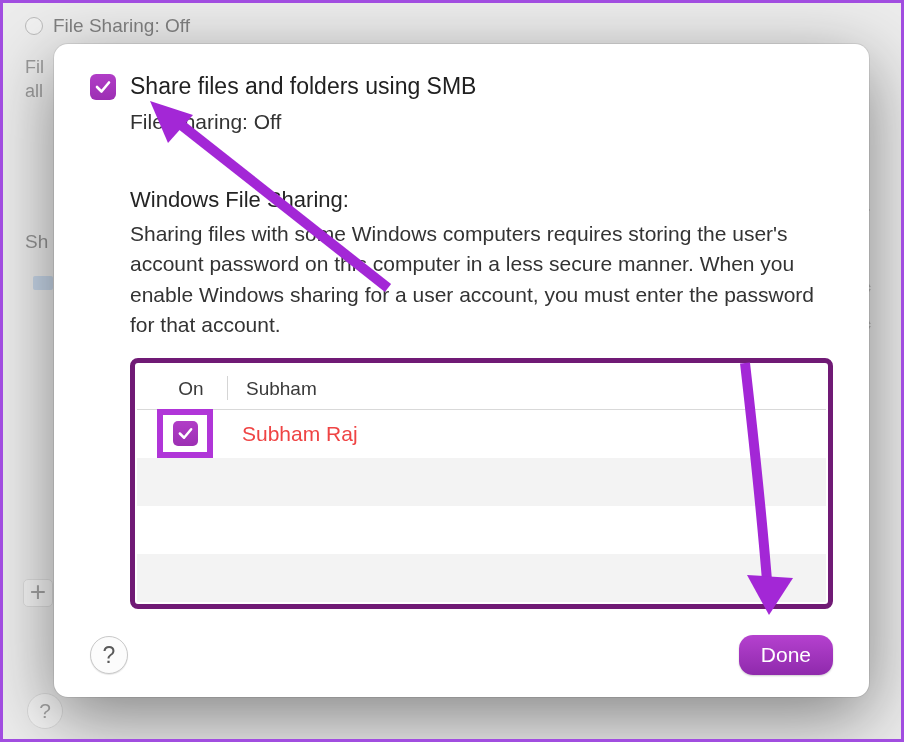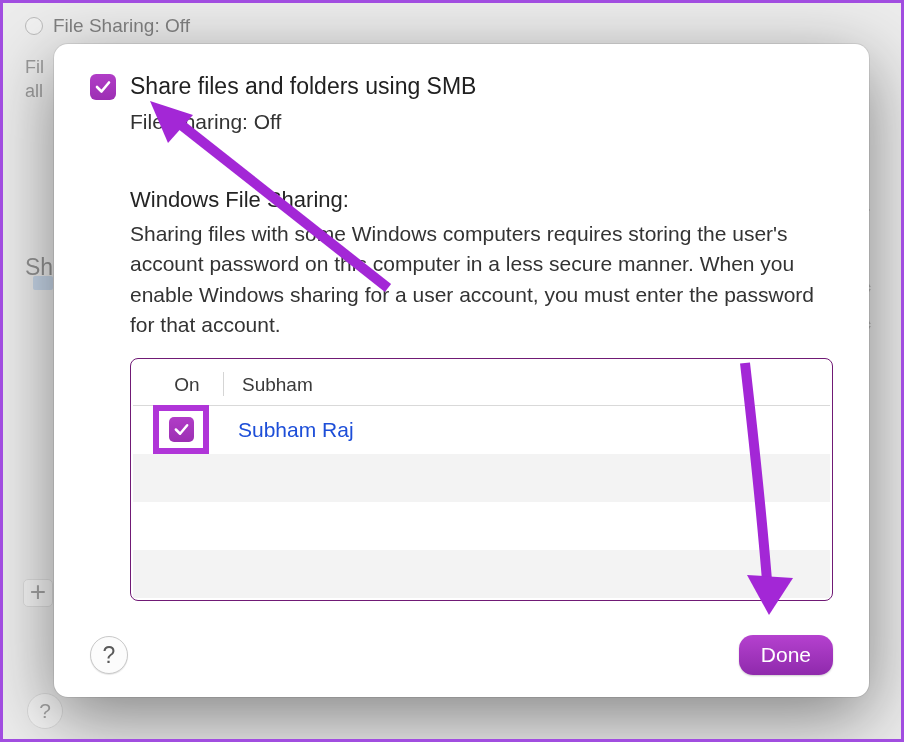--- a/index.html
+++ b/index.html
@@ -19,21 +19,21 @@
       background: #ececec;
       padding: 12px 22px;
       filter: blur(0.3px);
     }
     .bg-radio-row {
       display: flex; align-items: center; gap: 10px;
       font-size: 19px; color: #3a3a3a; opacity: 0.6;
     }
     .bg-radio { width: 18px; height: 18px; border: 1px solid #999; border-radius: 50%; background: #f5f5f5; }
     .bg-text { font-size: 18px; color: #595959; opacity: 0.55; margin-top: 18px; line-height: 1.35; }
-    .bg-sh { position: absolute; left: 22px; top: 251px; font-size: 23px; color: #4a4a4a; opacity: 0.55; }
+    .bg-sh { position: absolute; left: 22px; top: 228px; font-size: 19px; color: #4a4a4a; opacity: 0.55; }
     .bg-list-row { position: absolute; left: 30px; top: 273px; width: 848px; display:flex; align-items:center; gap:10px; opacity:0.35; }
     .bg-folder { width:20px; height:14px; background:#86b3e6; border-radius:2px; }
     .bg-sort { position:absolute; right:26px; top:275px; width:16px; height:34px; opacity:0.35; display:flex; flex-direction:column; gap:2px;}
     .bg-sort div{width:0;height:0;border-left:6px solid transparent;border-right:6px solid transparent;}
     .bg-sort .u{border-bottom:9px solid #6b6b6b;}
     .bg-sort .d{border-top:9px solid #6b6b6b;}
     .bg-plus { position:absolute; left:20px; top:576px; font-size:28px; color:#5a5a5a; width:30px; height:28px; text-align:center; border:1px solid #cfcfcf; border-radius:5px; background:#fff; opacity:0.5; line-height:24px;}
     .bg-q { position:absolute; left:24px; top:690px; width:36px; height:36px; border:1px solid #c9c9c9; border-radius:50%; background:#fff; text-align:center; line-height:34px; font-size:21px; color:#5c5c5c; opacity:0.5;}
     .bg-dots { position:absolute; right:28px; top:192px; font-size:18px; color:#444; opacity:0.45; letter-spacing:2px;}
 
@@ -56,34 +56,34 @@
     }
     .main-cb svg { width: 18px; height: 18px; }
     .main-label { font-size: 23px; color: #212121; }
     .indent-block { margin-left: 40px; }
     .status-line { font-size: 21px; color: #333; margin-bottom: 14px; }
     .windows-heading { font-size: 22px; color: #242424; margin-top: 53px; margin-bottom: 6px;}
     .desc { font-size: 21px; color: #333; line-height: 1.45; }
 
     .table-box {
       margin-top: 17px;
-      border: 1px solid #701a75;
+      border: 5px solid #701a75;
       border-radius: 8px;
       background: #fff;
       padding: 2px;
       position: relative;
     }
     .thead { display:flex; align-items:flex-end; padding: 11px 18px 9px 18px; color:#3a3a3a; font-size:19px; border-bottom:1px solid #d9d9d9;}
     .th-on { width: 72px; text-align:center; }
     .th-sep { width:1px; height:24px; background:#d5d5d5; margin:0 6px 0 0;}
     .th-acc { padding-left:12px; }
     .trow { display:flex; align-items:center; height:48px;}
     .trow.alt { background:#f3f3f3; }
     .tcell-on { width:93px; display:flex; align-items:center; justify-content:center; position:relative;}
-    .tcell-acc { font-size:21px; color:#1d4ed8; padding-left:12px;}
+    .tcell-acc { font-size:21px; color:#ef4444; padding-left:12px;}
 
     .highlight-box {
       border: 6px solid #b035d8;
       width: 56px; height: 49px;
       display:flex; align-items:center; justify-content:center;
       margin-left: 3px;
     }
     .row-cb {
       width: 25px; height: 25px; border-radius: 5px;
       background: linear-gradient(#b13dc7, #9c2fb3);

